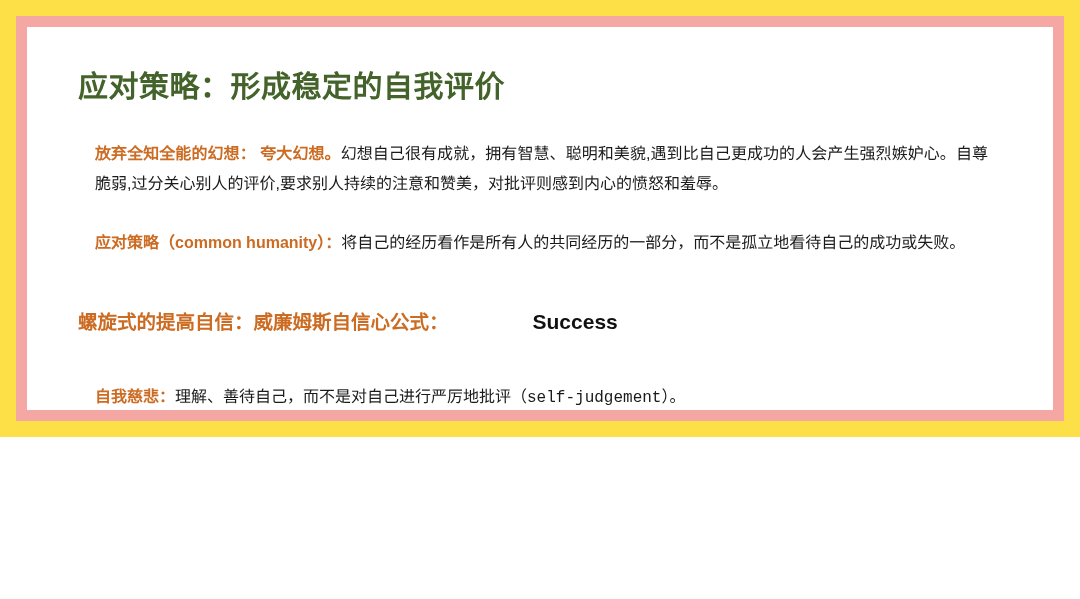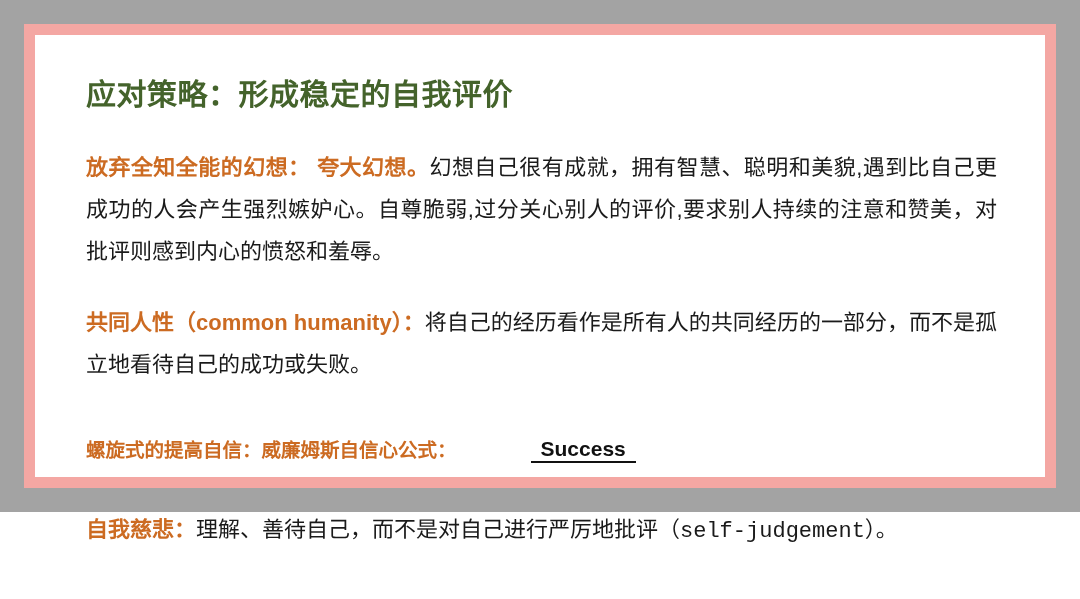--- a/index.html
+++ b/index.html
@@ -13,23 +13,23 @@
     background: #ffffff;
     font-family: "Liberation Sans", "DejaVu Sans", sans-serif;
     overflow: hidden;
   }
 
   
   .slide {
     position: relative;
     box-sizing: border-box;
     width: 1080px;
-    height: 512px;
-    background: #a3a3a3;
-    padding: 24px;
+    height: 437px;
+    background: #fde047;
+    padding: 16px;
   }
   .frame-outer {
     box-sizing: border-box;
     width: 100%;
     height: 100%;
     border: 11px solid #f4a7a3;
     background: #ffffff;
     padding: 4px;
   }
   .frame-inner {
@@ -60,26 +60,26 @@
     margin: 0 0 34px 0;
     white-space: nowrap;
   }
 
   .block {
     margin: 0 0 29px 0;
   }
   .block.tight { margin-bottom: 26px; }
 
   .para {
-    font-size: 22px;
-    line-height: 42px;
+    font-size: 16px;
+    line-height: 30px;
     color: #1a1a1a;
     text-align: justify;
     text-justify: inter-ideograph;
-    margin: 0;
+    margin: 17px;
   }
 
   .lead {
     color: #cc6b22;
     font-weight: bold;
   }
 
   
   .formula-row {
     display: flex;
@@ -100,21 +100,21 @@
     font-weight: bold;
     font-size: 21px;
     white-space: nowrap;
   }
   .formula .lhs {
     padding-right: 8px;
     letter-spacing: 0.2px;
   }
   .fraction {
     display: inline-flex;
-    flex-direction: column;
+    flex-direction: row;
     align-items: center;
     line-height: 1.12;
   }
   .fraction .numer {
     padding: 0 10px 1px 10px;
   }
   .fraction .bar {
     width: 100%;
     height: 2px;
     background: #111111;
@@ -136,21 +136,21 @@
     <div class="frame-inner">
       <div class="content">
 
         <h1 class="slide-title">应对策略：形成稳定的自我评价</h1>
 
         <div class="block">
           <p class="para"><span class="lead">放弃全知全能的幻想： 夸大幻想。</span><span>幻想自己很有成就，拥有智慧、聪明和美貌,遇到比自己更成功的人会产生强烈嫉妒心。自尊脆弱,过分关心别人的评价,要求别人持续的注意和赞美，对批评则感到内心的愤怒和羞辱。</span></p>
         </div>
 
         <div class="block">
-          <p class="para"><span class="lead">共同人性（common humanity）：</span><span>将自己的经历看作是所有人的共同经历的一部分，而不是孤立地看待自己的成功或失败。</span></p>
+          <p class="para"><span class="lead">应对策略（common humanity）：</span><span>将自己的经历看作是所有人的共同经历的一部分，而不是孤立地看待自己的成功或失败。</span></p>
         </div>
 
         <div class="block tight">
           <div class="formula-row">
             <span class="lead">螺旋式的提高自信：威廉姆斯自信心公式：</span>
             <span class="formula">
               <span class="fraction">
                 <span class="numer">Success</span>
                 <span class="bar"></span>
               </span>

